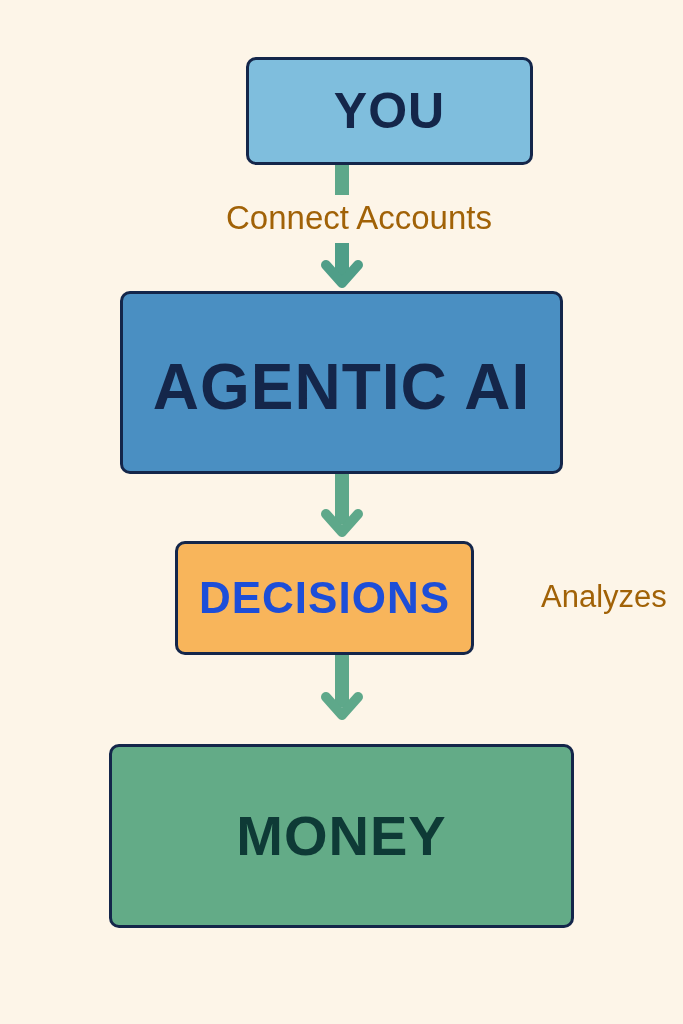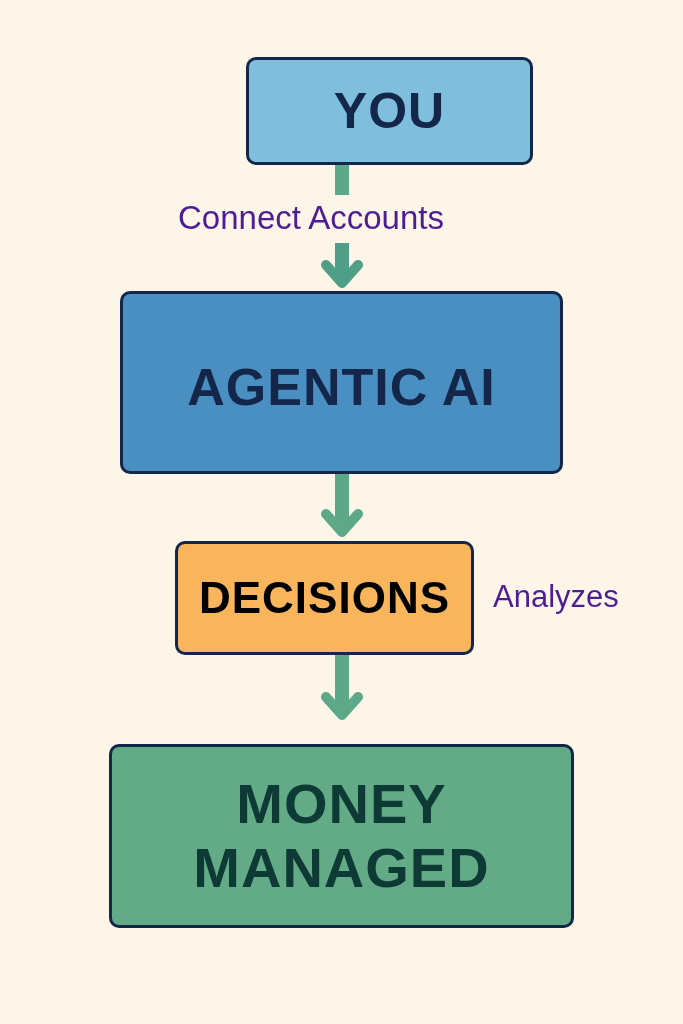--- a/index.html
+++ b/index.html
@@ -25,38 +25,39 @@
     .box-you {
       left: 198px; top: 57px; width: 287px; height: 108px;
       background: #7fbedd;
       margin-left: 48px;
     }
     .box-you .title { font-size: 50px; font-weight: 700; color: #14264a; letter-spacing: 1px; }
     .box-ai {
       left: 120px; top: 291px; width: 443px; height: 183px;
       background: #4a8fc2;
     }
-    .box-ai .title { font-size: 52px; font-weight: 700; color: #14264a; letter-spacing: 1px; margin-top: 8px; }
+    .box-ai .title { font-size: 64px; font-weight: 700; color: #14264a; letter-spacing: 1px; margin-top: 8px; }
     .box-ai .sub { font-size: 30px; color: #14264a; margin-top: 20px; }
     .box-dec {
       left: 175px; top: 541px; width: 299px; height: 114px;
       background: #f8b55b;
     }
-    .box-dec .title { font-size: 44px; font-weight: 700; color: #000000; letter-spacing: 1px; }
+    .box-dec .title { font-size: 44px; font-weight: 700; color: #1d4ed8; letter-spacing: 1px; }
     .box-money {
       left: 109px; top: 725px; width: 465px; height: 184px;
       background: #63ab87;
       margin-top: 19px;
     }
     .box-money .title { font-size: 56px; font-weight: 700; color: #0e3a36; line-height: 64px; letter-spacing: 1px; }
     .label {
       position: absolute;
       font-size: 32px;
-      color: #4c1d95;
+      color: #a16207;
       white-space: nowrap;
+      margin-left: 48px;
     }
     .label-connect { left: 178px; top: 199px; font-size: 33px; }
     .label-exec { left: 493px; top: 579px; font-size: 31px; }
     .arrow { position: absolute; }
   </style>
 </head>
 <body>
 
 <div class="box box-you">
   <span class="title">YOU</span>
@@ -83,14 +84,13 @@
 </div>
 <span class="label label-exec">Analyzes</span>
 
 <svg class="arrow" style="left:320px; top:655px;" width="44" height="68" viewBox="0 0 44 68">
   <rect x="15" y="0" width="14" height="52" fill="#5ea88a"></rect>
   <polyline points="6,42 22,60 38,42" fill="none" stroke="#5ea88a" stroke-width="10" stroke-linecap="round" stroke-linejoin="round"></polyline>
 </svg>
 
 <div class="box box-money">
   <span class="title">MONEY</span>
-  <span class="title">MANAGED</span>
 </div>
 
 </body></html>

